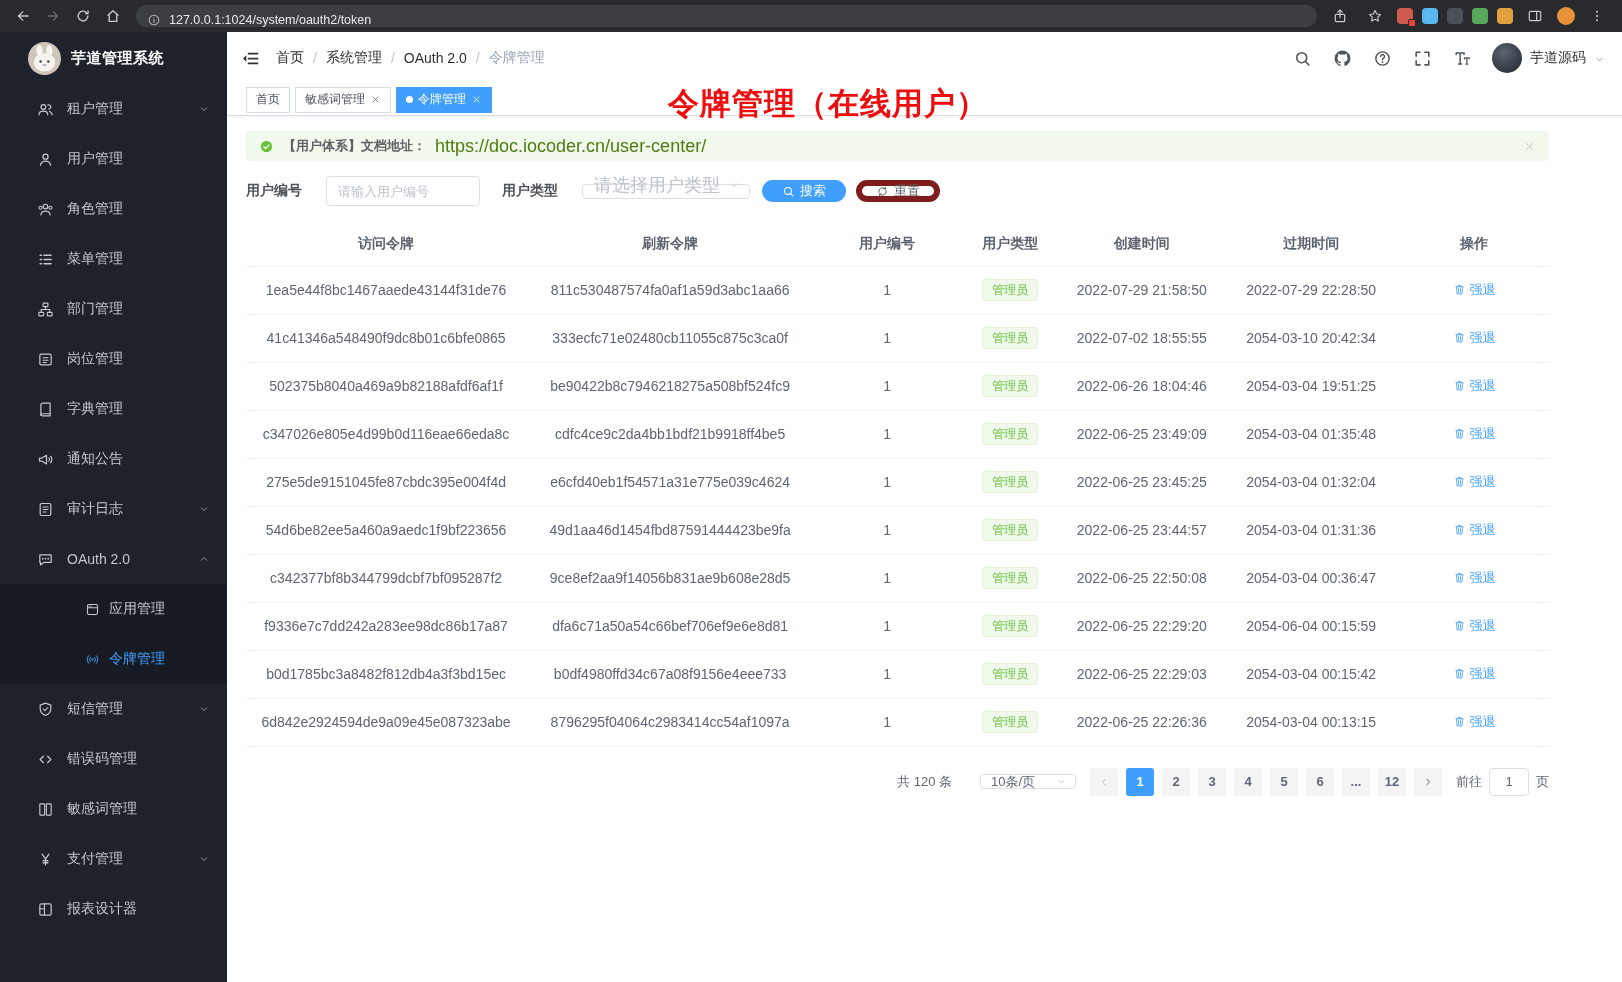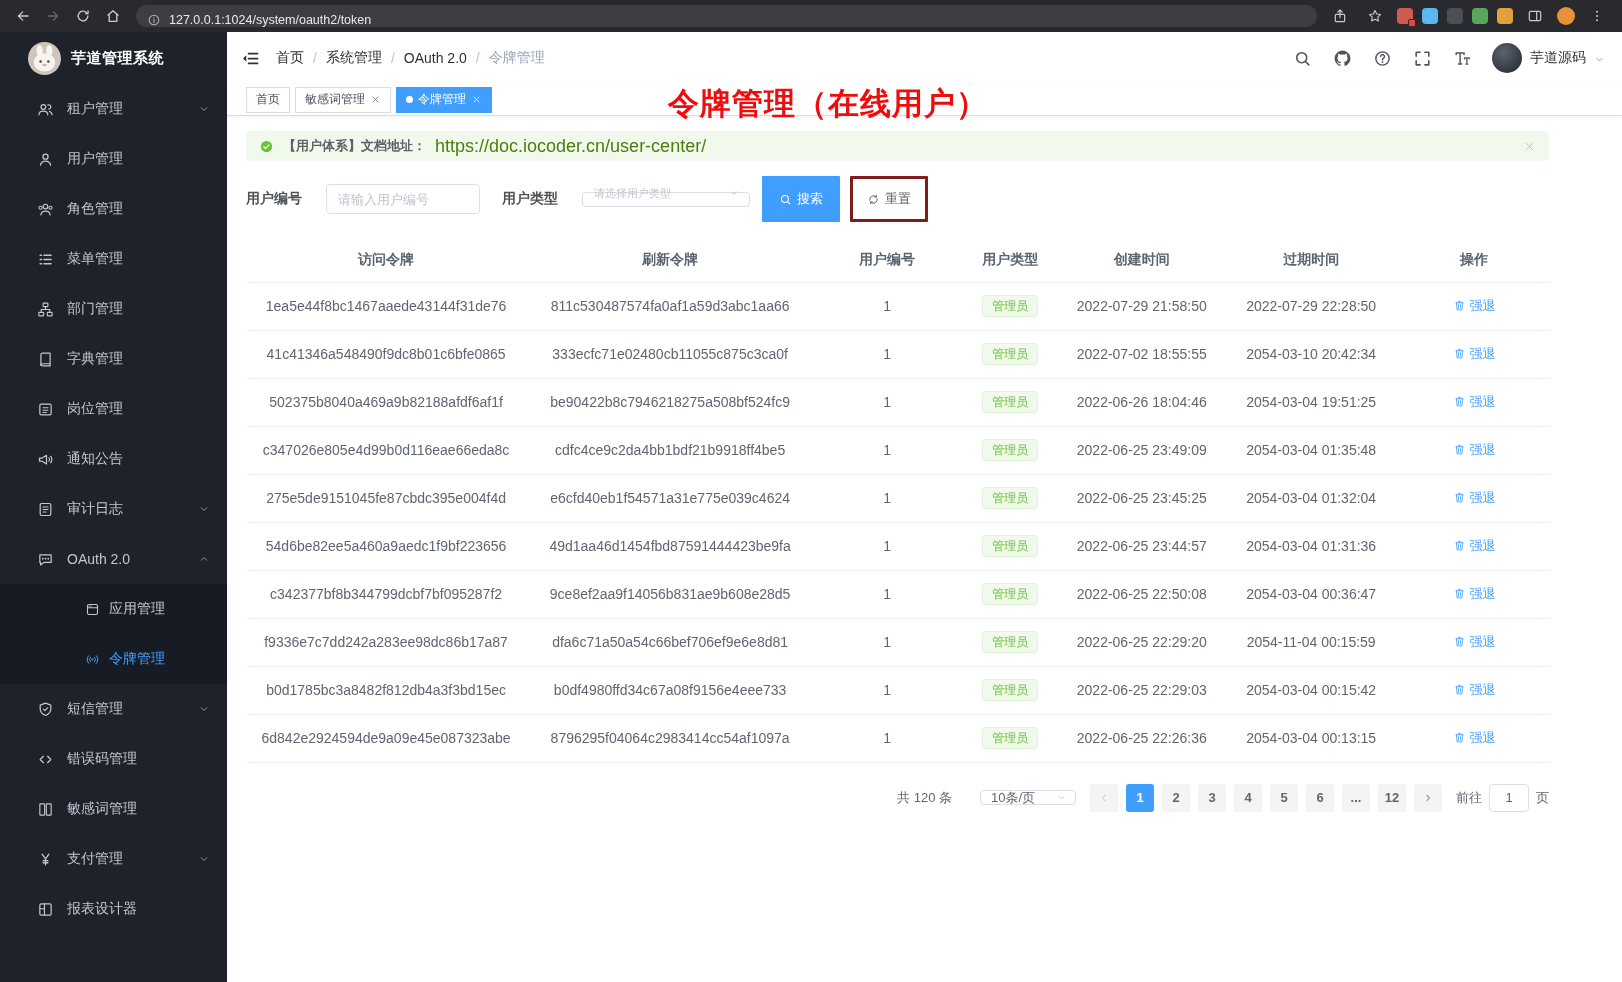--- a/index.html
+++ b/index.html
@@ -64,23 +64,23 @@
   .alert{height:30px;background:#f0f9eb;border-radius:4px;display:flex;align-items:center;gap:9px;padding:0 13px;margin-bottom:15px}
   .alert-check{width:15px;height:15px}
   .alert-text{font-size:13px;color:#606266;font-weight:700;white-space:nowrap}
   .alert-link{font-size:18px;color:#4d7c0f;text-decoration:none;cursor:pointer;white-space:nowrap}
   .alert-close{margin-left:auto;width:13px;height:13px;color:#b9bfc7;cursor:pointer}
 
   .filters{display:flex;align-items:center;margin-bottom:16px}
   .f-label{font-size:14px;font-weight:700;color:#4e5358;margin-right:24px;white-space:nowrap}
   .f-input{width:154px;height:30px;border:1px solid #dcdfe6;border-radius:4px;padding:0 11px;font-size:13px;color:#606266;outline:none;margin-right:22px;font-family:inherit}
   .f-input::placeholder{color:#bfc4cc}
-  .f-select{width:168px;height:15px;border:1px solid #dcdfe6;border-radius:4px;display:flex;align-items:center;justify-content:space-between;padding:0 9px 12px 11px;font-size:11px;color:#bfc4cc;margin-right:12px;cursor:pointer;background:#fff}
+  .f-select{width:168px;height:15px;border:1px solid #dcdfe6;border-radius:4px;display:flex;align-items:center;justify-content:space-between;padding:0 9px 12px 11px;font-size:18px;color:#bfc4cc;margin-right:12px;cursor:pointer;background:#fff}
   .sel-caret{width:12px;height:12px;color:#c0c4cc}
-  .btn{height:46px;display:inline-flex;align-items:center;gap:5px;padding:0 14px;border-radius:1px;border:3px solid #7f1d1d;background:#fff;color:#5a6066;font-size:13px;cursor:pointer;font-family:inherit}
+  .btn{height:22px;display:inline-flex;align-items:center;gap:5px;padding:0 14px;border-radius:14px;border:6px solid #7f1d1d;background:#fff;color:#5a6066;font-size:13px;cursor:pointer;font-family:inherit}
   .btn .ic{width:13px;height:13px}
   .btn.primary{background:#409eff;border-color:#409eff;color:#fff;margin-right:10px}
 
   .table{width:100%;border-collapse:collapse;table-layout:fixed}
   .table th{height:44px;font-size:14px;font-weight:700;color:#5c6470;border-bottom:1px solid #ebeef5;text-align:center;white-space:nowrap}
   .table td{height:48px;font-size:14px;color:#5f6672;border-bottom:1px solid #ebeef5;text-align:center;white-space:nowrap;overflow:hidden}
   .tag{display:inline-block;background:#f0f9eb;border:1px solid #e1f3d8;color:#67c23a;font-size:12px;line-height:20px;padding:0 9px;border-radius:4px}
   .action{color:#409eff;font-size:13px;display:inline-flex;align-items:center;gap:4px;cursor:pointer;text-decoration:none}
   .act-icon{width:13px;height:13px}
 
@@ -242,34 +242,34 @@
               <rect x="2.6" y="16" width="6.8" height="5" rx="1" fill="none" stroke="currentColor" stroke-width="1.6"></rect>
               <rect x="14.6" y="16" width="6.8" height="5" rx="1" fill="none" stroke="currentColor" stroke-width="1.6"></rect>
               <path d="M12 8v4M6 16v-4h12v4" fill="none" stroke="currentColor" stroke-width="1.6"></path>
             </svg>
           </span>
           <span class="mi-label">部门管理</span>
         </div>
         <div class="menu-item">
           <span class="ic mi-icon">
             <svg viewBox="0 0 24 24" aria-hidden="true">
+              <rect x="4" y="4.5" width="16" height="15" rx="2" fill="none" stroke="currentColor" stroke-width="1.7"></rect>
+              <path d="M8.5 9.5h7M8.5 13h7M8.5 16.3h4.5" stroke="currentColor" stroke-width="1.6" stroke-linecap="round"></path>
+            </svg>
+          </span>
+          <span class="mi-label">岗位管理</span>
+        </div>
+        <div class="menu-item">
+          <span class="ic mi-icon">
+            <svg viewBox="0 0 24 24" aria-hidden="true">
               <path d="M5.5 5.5A2.5 2.5 0 0 1 8 3h10.5v15H8a2.5 2.5 0 0 0-2.5 2.5z" fill="none" stroke="currentColor" stroke-width="1.7" stroke-linejoin="round"></path>
               <path d="M5.5 18.5A2.5 2.5 0 0 0 8 21h10.5v-3" fill="none" stroke="currentColor" stroke-width="1.7" stroke-linejoin="round"></path>
             </svg>
           </span>
           <span class="mi-label">字典管理</span>
-        </div>
-        <div class="menu-item">
-          <span class="ic mi-icon">
-            <svg viewBox="0 0 24 24" aria-hidden="true">
-              <rect x="4" y="4.5" width="16" height="15" rx="2" fill="none" stroke="currentColor" stroke-width="1.7"></rect>
-              <path d="M8.5 9.5h7M8.5 13h7M8.5 16.3h4.5" stroke="currentColor" stroke-width="1.6" stroke-linecap="round"></path>
-            </svg>
-          </span>
-          <span class="mi-label">岗位管理</span>
         </div>
         <div class="menu-item">
           <span class="ic mi-icon">
             <svg viewBox="0 0 24 24" aria-hidden="true">
               <path d="M3.5 10v4.4h3.6l6.3 4V6.1l-6.3 3.9z" fill="none" stroke="currentColor" stroke-width="1.7" stroke-linejoin="round"></path>
               <path d="M16.8 9.6c1.2 1.2 1.2 3.6 0 4.8M19.2 7.4c2.3 2.3 2.3 6.9 0 9.2" fill="none" stroke="currentColor" stroke-width="1.6" stroke-linecap="round"></path>
             </svg>
           </span>
           <span class="mi-label">通知公告</span>
         </div>
@@ -652,21 +652,21 @@
                   </span>
                   <span>强退</span>
                 </a></td>
             </tr>
             <tr>
               <td>f9336e7c7dd242a283ee98dc86b17a87</td>
               <td>dfa6c71a50a54c66bef706ef9e6e8d81</td>
               <td>1</td>
               <td><span class="tag">管理员</span></td>
               <td>2022-06-25 22:29:20</td>
-              <td>2054-11-04 00:15:59</td>
+              <td>2054-06-04 00:15:59</td>
               <td><a class="action">
                   <span class="ic act-icon">
                     <svg viewBox="0 0 24 24" aria-hidden="true">
                       <path d="M4.5 7h15M9.5 7V4.8h5V7M6.5 7l.9 13h9.2l.9-13" fill="none" stroke="currentColor" stroke-width="1.6" stroke-linejoin="round"></path>
                       <path d="M10.2 10.5v6.5M13.8 10.5v6.5" stroke="currentColor" stroke-width="1.5" stroke-linecap="round"></path>
                     </svg>
                   </span>
                   <span>强退</span>
                 </a></td>
             </tr>

